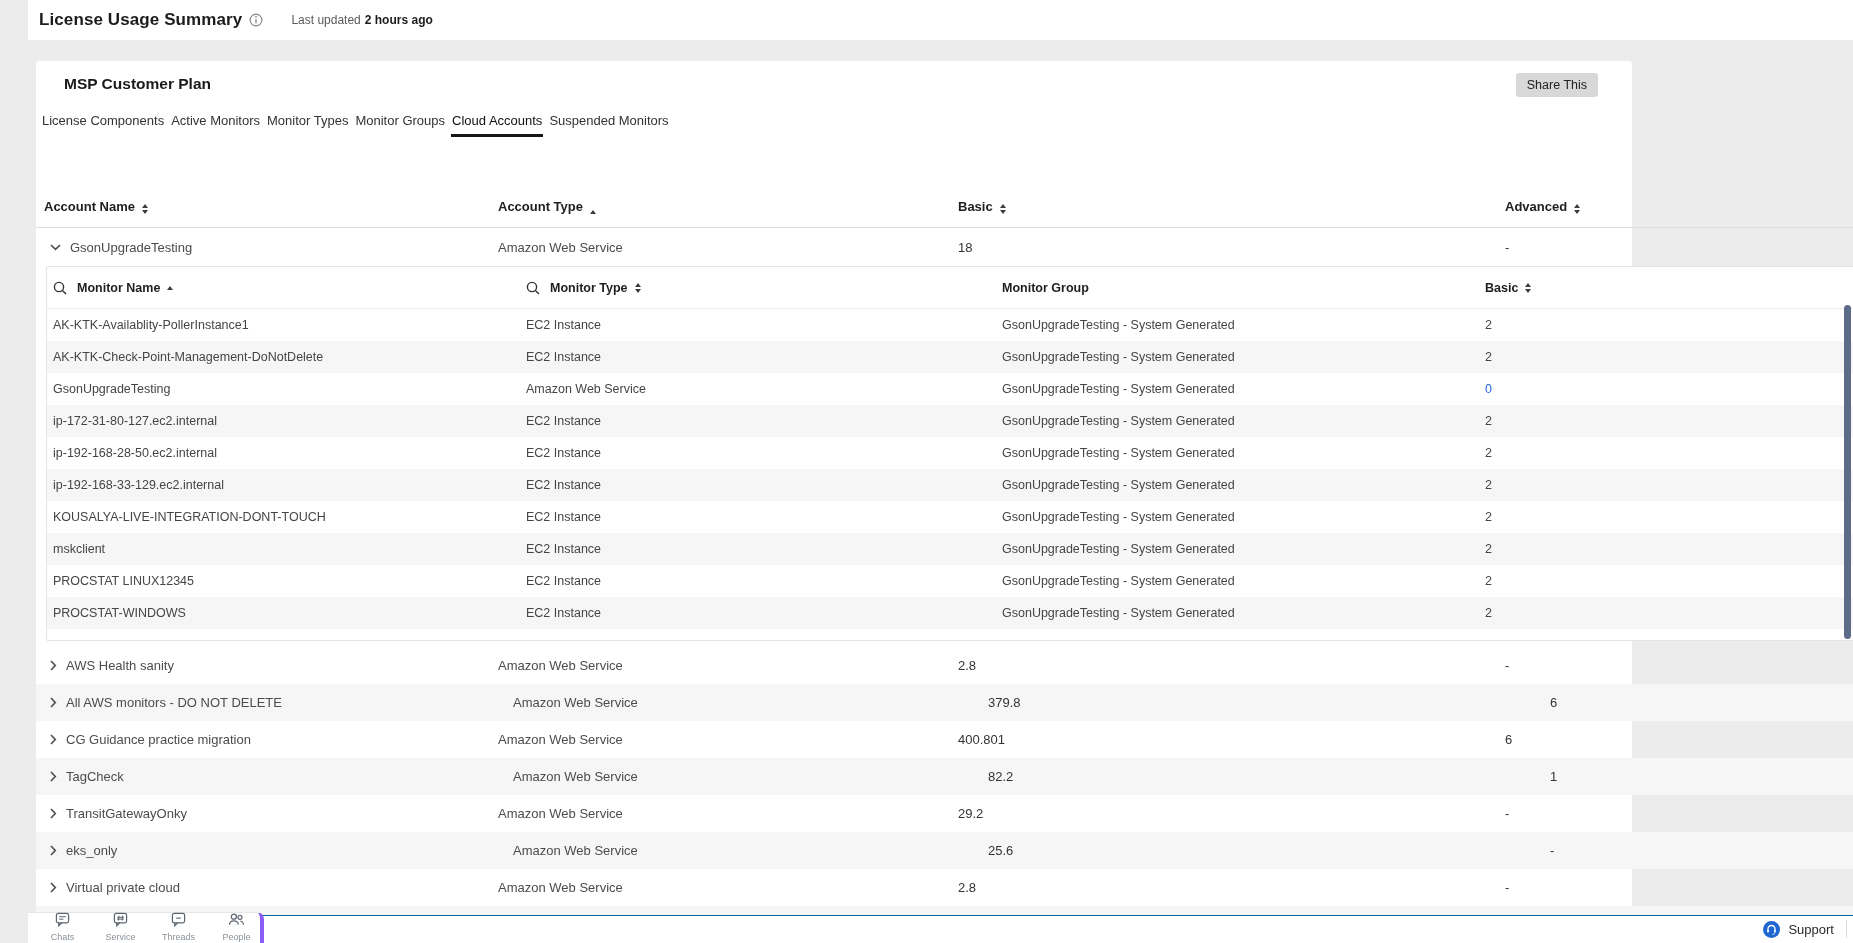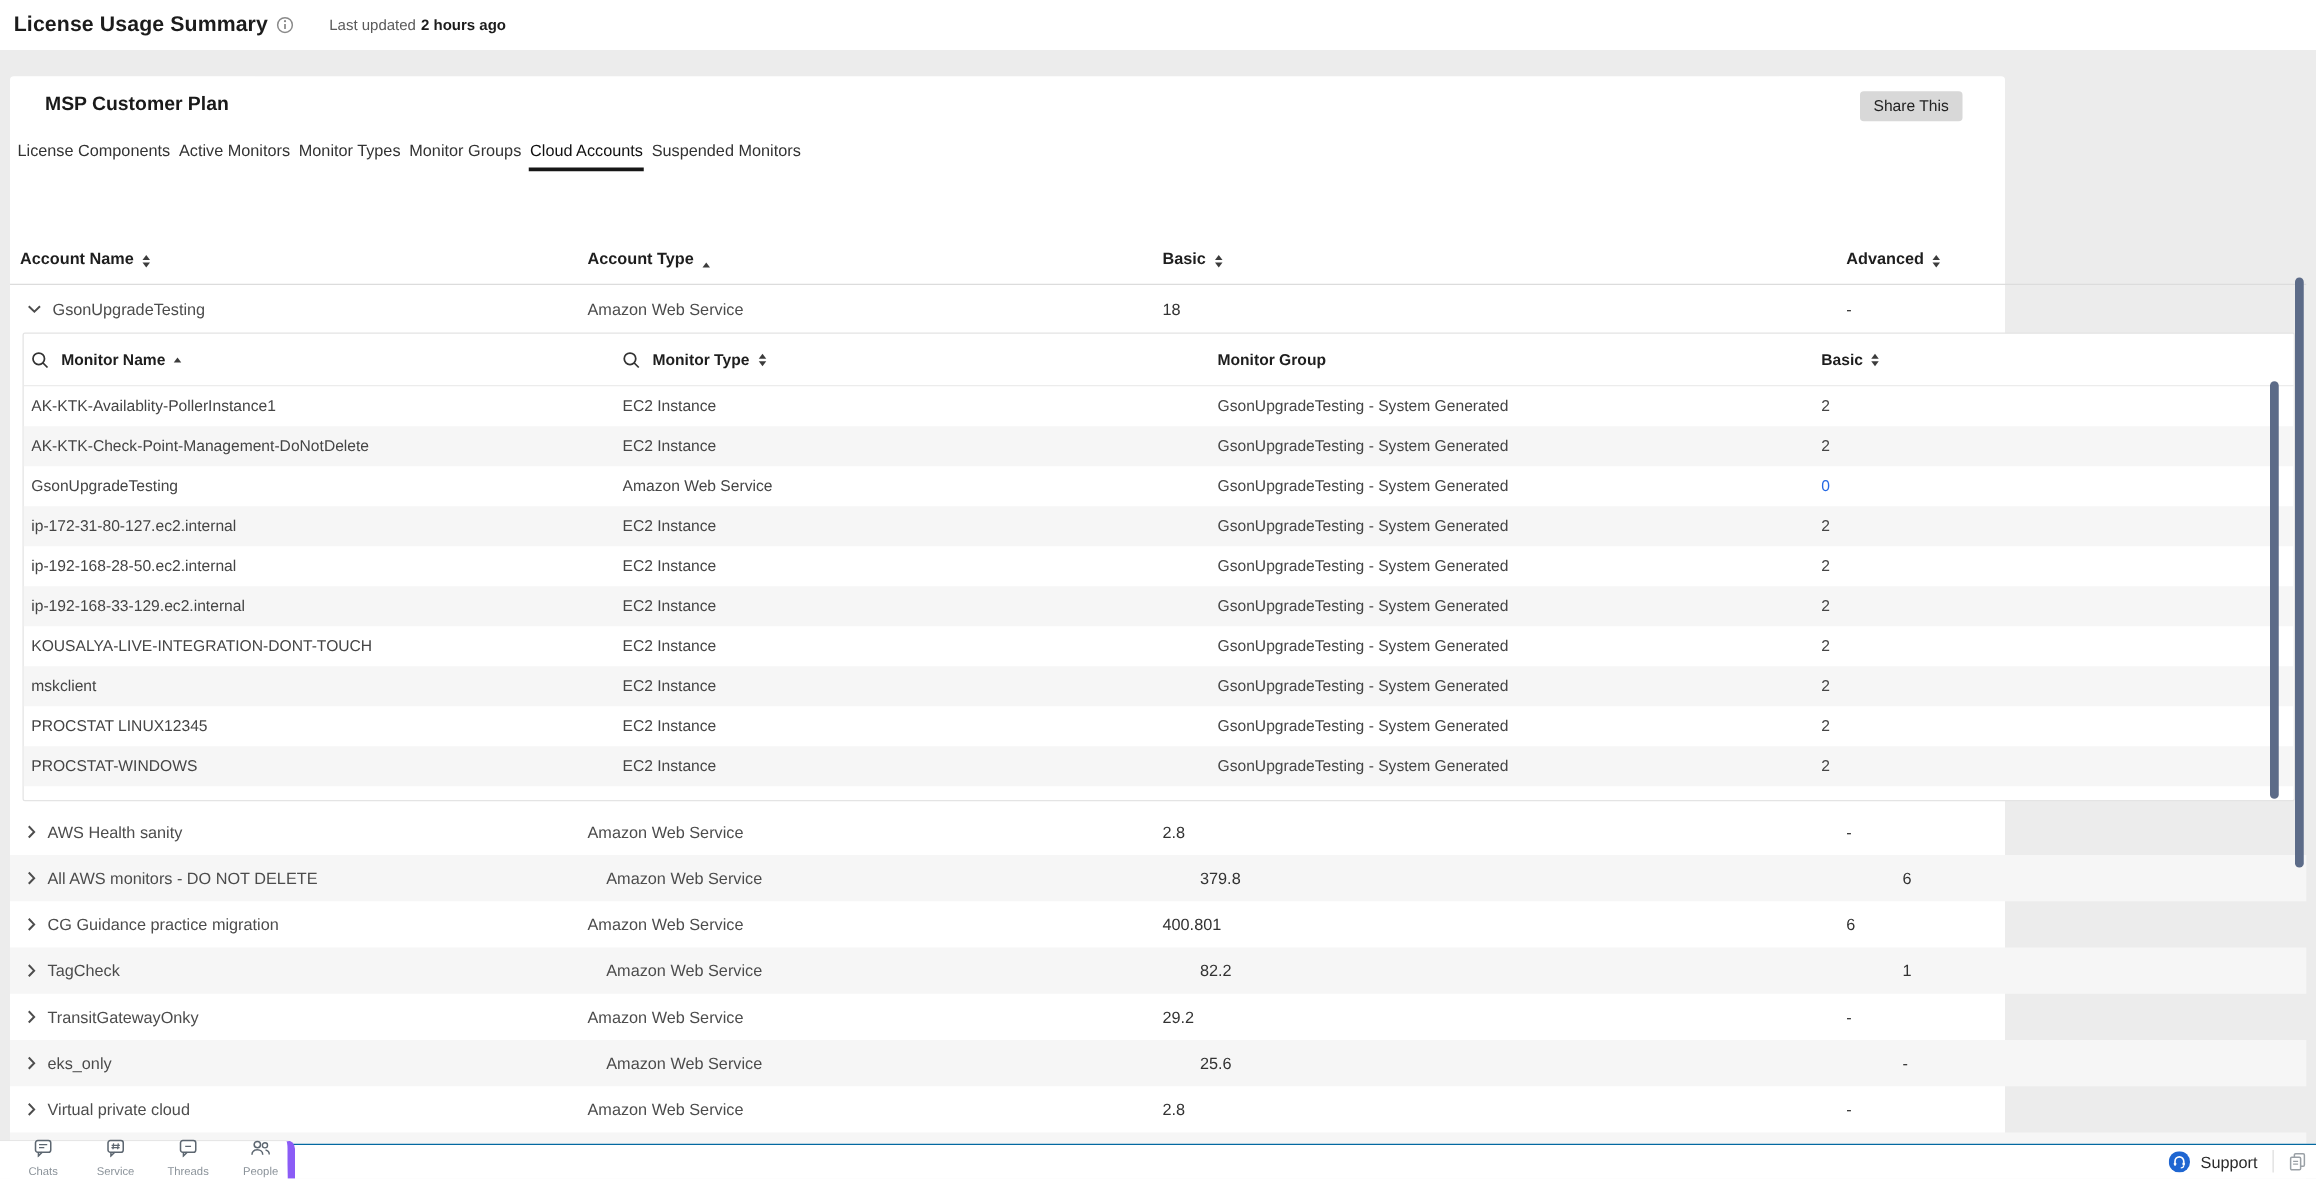--- a/index.html
+++ b/index.html
@@ -1,17 +1,17 @@
 <!DOCTYPE html>
 <html><head>
 <meta charset="utf-8">
 <style>
   * { margin:0; padding:0; box-sizing:border-box; }
   html,body { width:1853px; height:943px; overflow:hidden; font-family:"Liberation Sans", sans-serif; background:#ececec; }
-  .stage { position:absolute; inset:0; }
+  .stage { position:absolute; inset:0;margin-left:28px; }
 
   
   .topbar { position:absolute; left:0; top:0; width:1853px; height:40px; background:#fff; display:flex; align-items:center; padding-left:11px; }
   .page-title { font-size:17px; font-weight:600; color:#1c1c1c; letter-spacing:.1px; }
   .info-ic { margin-left:7px; display:inline-flex; }
   .last-updated { margin-left:28px; font-size:12px; color:#5a5a5a; }
   .last-updated b { color:#1c1c1c; margin-left:4px; }
 
   
   .card { position:absolute; left:8px; top:61px; width:1596px; bottom:0; background:#fff; border-radius:3px 3px 0 0; }
@@ -60,21 +60,21 @@
   .arow.alt { background:#f6f6f6;gap:15px; }
   .chev { display:inline-flex; cursor:pointer; }
 
   
   .scrollbar { position:absolute; width:7px; border-radius:4px; background:#5c6b88; cursor:grab; }
   .sb-outer { left:1828px; top:161px; height:472px; }
   .sb-inner { right:12px; top:38px; height:334px; }
 
   
   .bottombar { position:absolute; left:0; bottom:0; width:1853px; height:28px; background:#fff; border-top:1px solid #0369a1; }
-  .dock { position:absolute; left:0; bottom:0; width:236px; height:31px; background:#fff; border-top:1px solid #e6e6e6; border-right:6px solid #8b5cf6; border-top-right-radius:7px; display:flex; align-items:flex-end; padding:0 0 1px 12px; gap:13px; }
+  .dock { position:absolute; left:0; bottom:0; width:236px; height:31px; background:#fff; border-top:1px solid #e6e6e6; border-right:4px solid #8b5cf6; border-top-right-radius:7px; display:flex; align-items:flex-end; padding:0 0 1px 12px; gap:13px; }
   .dock-item { width:45px; display:flex; flex-direction:column; align-items:center; gap:1px; cursor:pointer; }
   .dlabel { font-size:9px; color:#8a9299; }
   .support { position:absolute; right:8px; bottom:0; height:28px; display:flex; align-items:center; gap:8px; }
   .support-label { font-size:13px; color:#2b2b2b; }
   .vdiv { width:1px; height:18px; background:#ddd; margin:0 4px; }
 </style>
 </head>
 <body>
 
 <div class="stage">

